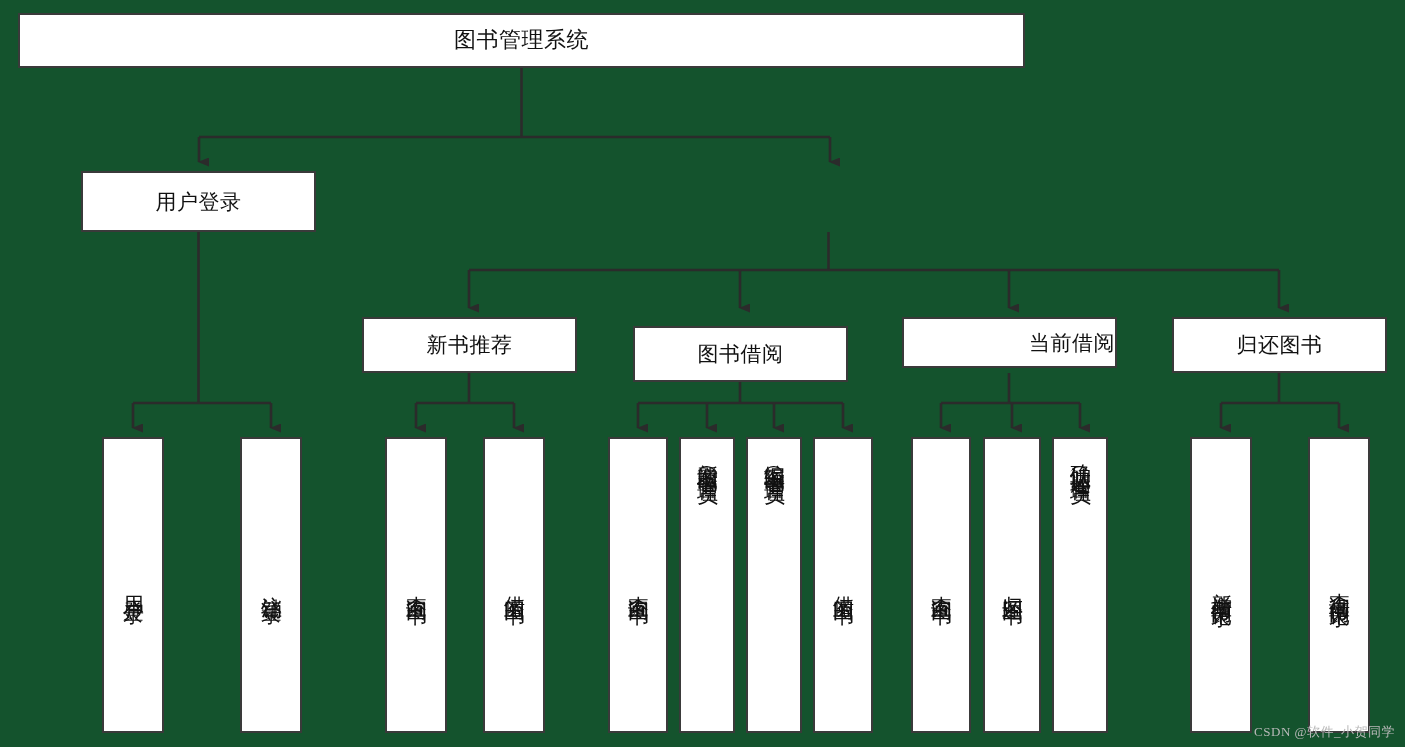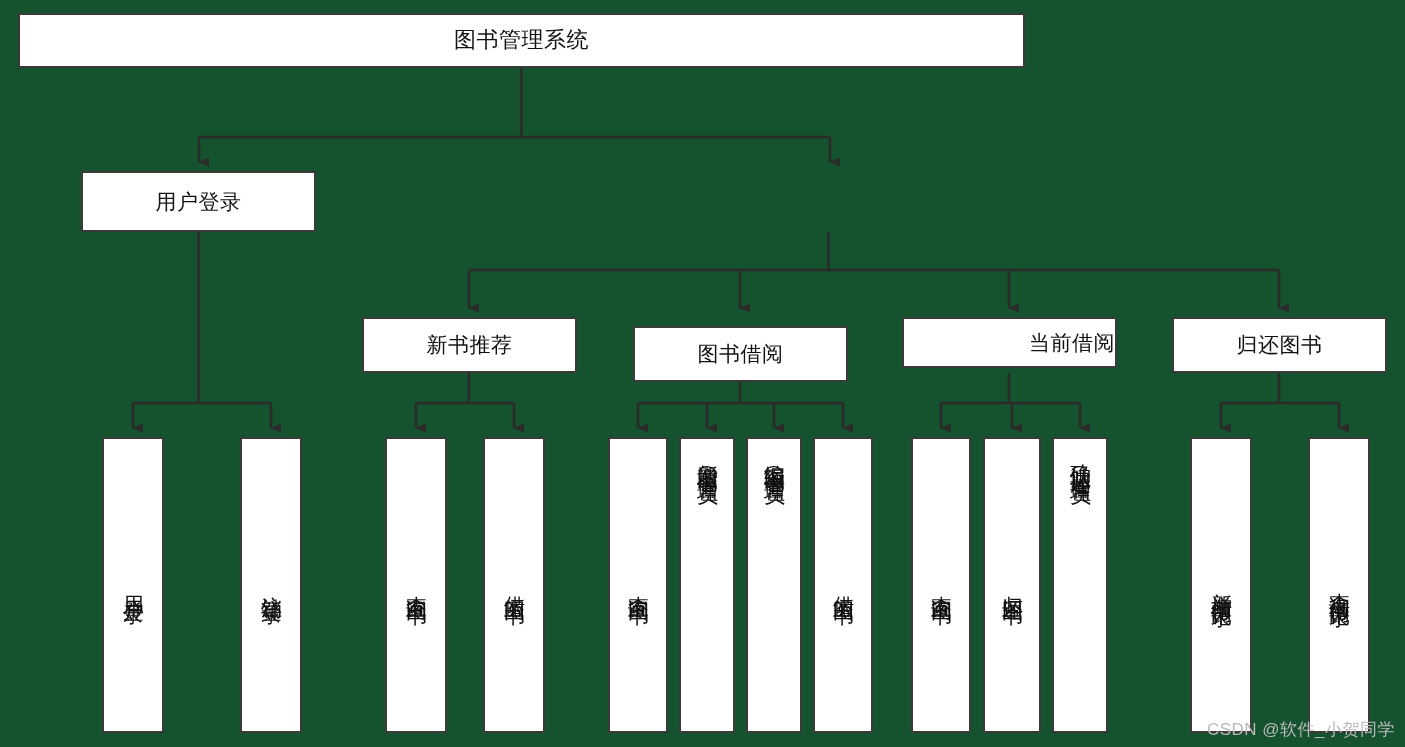--- a/index.html
+++ b/index.html
@@ -66,26 +66,26 @@
     align-items: flex-start;
     padding-top: 8px;
   }
   #root-node .node-label {
     font-size: 22px;
   }
   #watermark {
     position: absolute;
     right: 10px;
     bottom: 6px;
-    font-size: 17px;
+    font-size: 13px;
     color: #b9b9b9;
     letter-spacing: 0.5px;
     white-space: nowrap;
     z-index: 5;
-    font-family: Liberation Sans, sans-serif;
+    font-family: Liberation Serif, serif;
   }
 </style>
 </head>
 <body>
 
 <div id="diagram-root">
 
   <svg class="svg-layer" viewBox="0 0 1405 747" xmlns="http://www.w3.org/2000/svg">
     <defs>
       <marker id="arrowhead" markerWidth="9" markerHeight="11" refX="4.5" refY="10" orient="auto" markerUnits="userSpaceOnUse">

